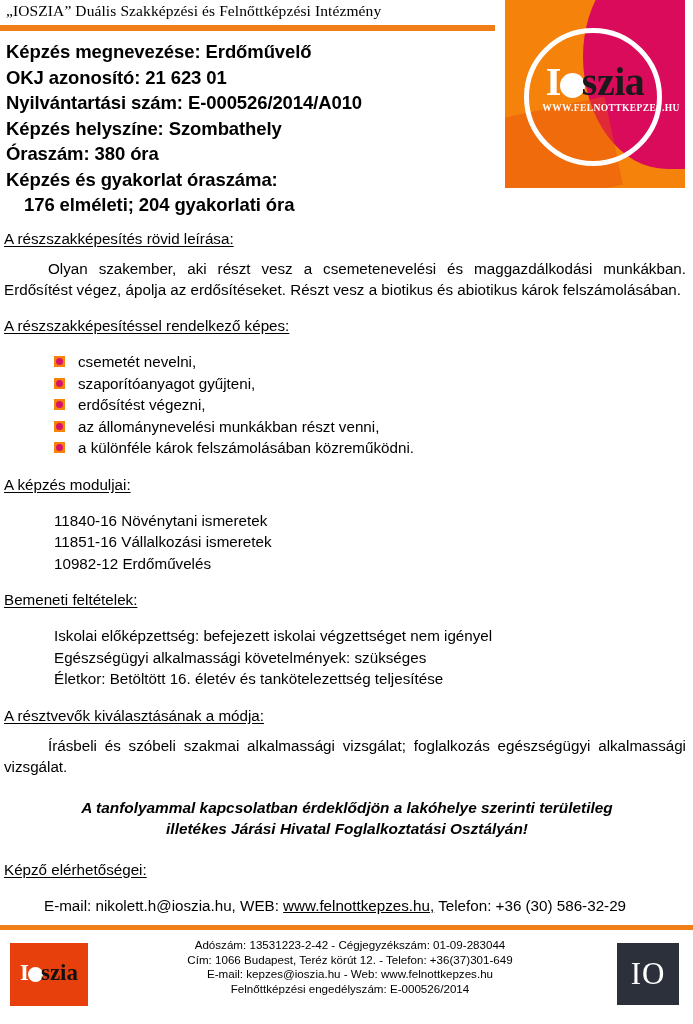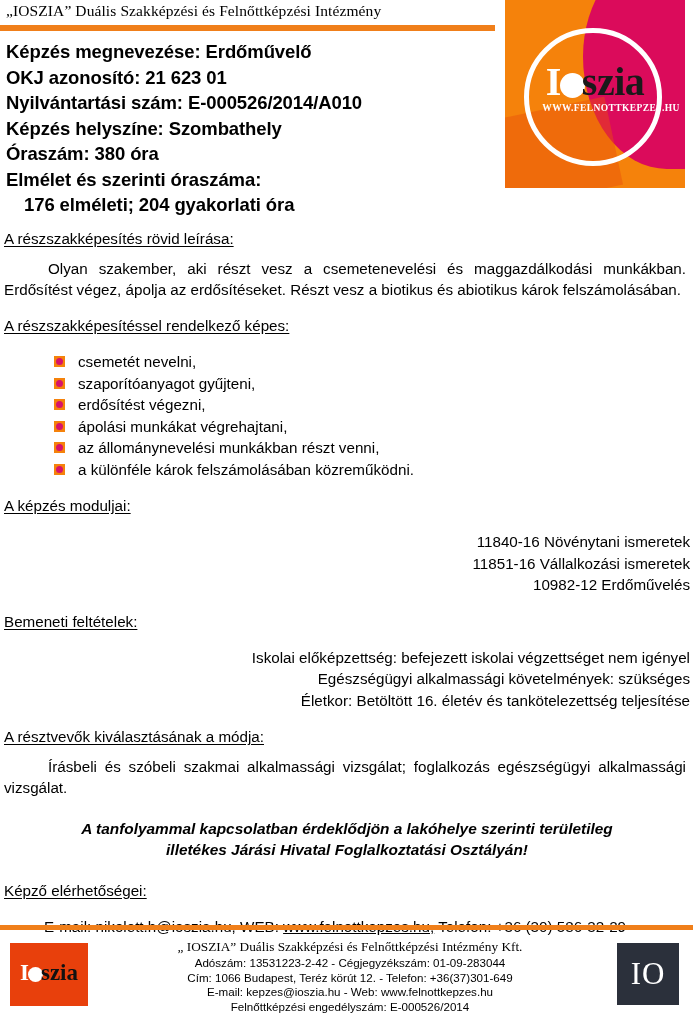--- a/index.html
+++ b/index.html
@@ -181,21 +181,20 @@
     left: 2px;
     top: 2px;
     width: 7px;
     height: 7px;
     border-radius: 50%;
     background: #D6136B;
   }
 
   .indent-block {
     padding-left: 50px;
-    text-align: right;
   }
   .indent-block div { line-height: 21.5px; }
 
   .highlight {
     margin: 0;
     text-align: center;
     font-weight: bold;
     font-style: italic;
     font-size: 15.4px;
     line-height: 21px;
@@ -315,39 +314,39 @@
   </div>
   <div class="logo-url">WWW.FELNOTTKEPZES.HU</div>
 </div>
 
 <div id="course-summary">
   <div class="sum-line">Képzés megnevezése: Erdőművelő</div>
   <div class="sum-line">OKJ azonosító: 21 623 01</div>
   <div class="sum-line">Nyilvántartási szám: E-000526/2014/A010</div>
   <div class="sum-line">Képzés helyszíne: Szombathely</div>
   <div class="sum-line">Óraszám: 380 óra</div>
-  <div class="sum-line">Elmélet és szerinti óraszáma:</div>
+  <div class="sum-line">Képzés és gyakorlat óraszáma:</div>
   <div class="sum-line sum-cont">176 elméleti; 204 gyakorlati óra</div>
 </div>
 
 <div id="content">
 
   <div class="sec-head">A részszakképesítés rövid leírása:</div>
   <div class="gap-s"></div>
   <p class="para">Olyan szakember, aki részt vesz a csemetenevelési és maggazdálkodási munkákban. Erdősítést végez, ápolja az erdősítéseket. Részt vesz a biotikus és abiotikus károk felszámolásában.</p>
 
   <div class="gap-m"></div>
 
   <div class="sec-head">A részszakképesítéssel rendelkező képes:</div>
   <div class="gap-m"></div>
   <ul class="caps">
     <li><span class="bullet-sq"></span><span>csemetét nevelni,</span></li>
     <li><span class="bullet-sq"></span><span>szaporítóanyagot gyűjteni,</span></li>
     <li><span class="bullet-sq"></span><span>erdősítést végezni,</span></li>
-    <li><span class="bullet-sq"></span><span>ápolási munkákat végrehajtani,</span></li>
+    <li><span class="bullet-sq"></span></li>
     <li><span class="bullet-sq"></span><span>az állománynevelési munkákban részt venni,</span></li>
     <li><span class="bullet-sq"></span><span>a különféle károk felszámolásában közreműködni.</span></li>
   </ul>
 
   <div class="gap-m"></div>
 
   <div class="sec-head">A képzés moduljai:</div>
   <div class="gap-m"></div>
   <div class="indent-block">
     <div>11840-16 Növénytani ismeretek</div>
@@ -387,21 +386,20 @@
 <div id="footer-rule"></div>
 
 <div id="footer">
   <div id="footer-logo-left">
     <div class="fl-word">
       <span class="fl-i">I</span><span class="fl-o"></span><span class="fl-rest">szia</span>
     </div>
   </div>
 
   <div id="footer-text">
-    <div class="f-title">„ IOSZIA” Duális Szakképzési és Felnőttképzési Intézmény Kft.</div>
     <div class="f-row">Adószám: 13531223-2-42 - Cégjegyzékszám: 01-09-283044</div>
     <div class="f-row">Cím: 1066 Budapest, Teréz körút 12. - Telefon: +36(37)301-649</div>
     <div class="f-row">E-mail: kepzes@ioszia.hu - Web: www.felnottkepzes.hu</div>
     <div class="f-row">Felnőttképzési engedélyszám: E-000526/2014</div>
   </div>
 
   <div id="footer-logo-right">
     <div class="fr-io">IO</div>
   </div>
 </div>

